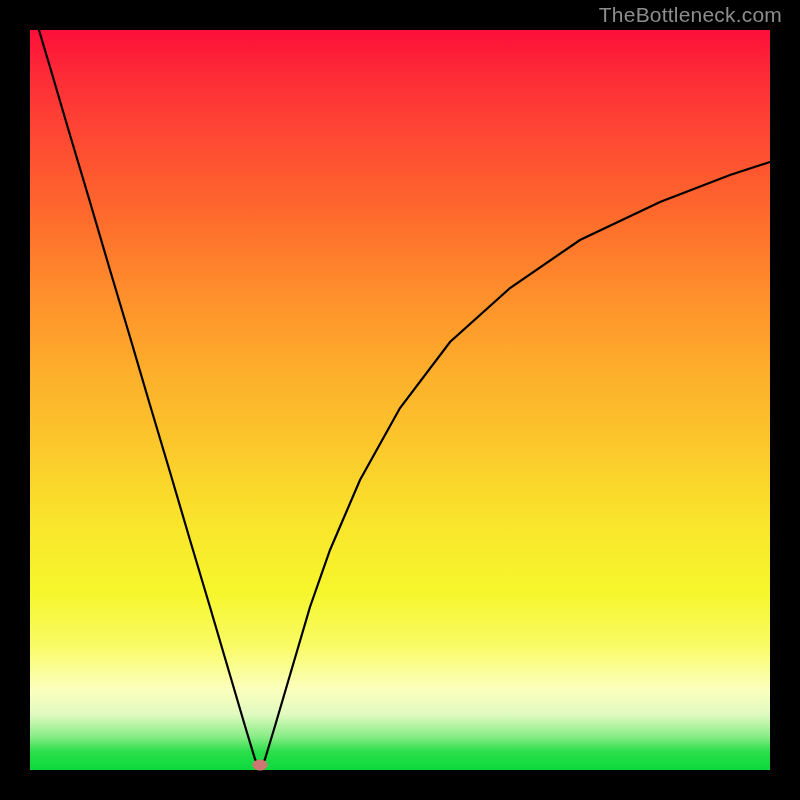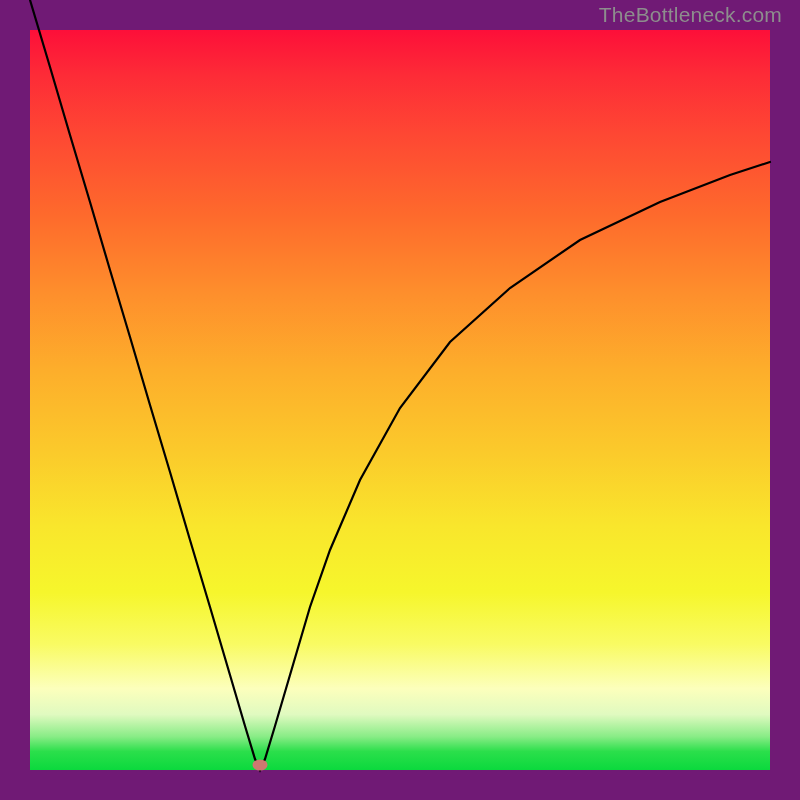--- a/index.html
+++ b/index.html
@@ -7,21 +7,21 @@
     padding: 0;
     width: 800px;
     height: 800px;
     overflow: hidden;
     font-family: Arial, Helvetica, sans-serif;
   }
   .frame {
     position: relative;
     width: 800px;
     height: 800px;
-    background: #701a75;
+    background: #000000;
   }
   .plot-area {
     position: absolute;
     left: 30px;
     top: 30px;
     width: 740px;
     height: 740px;
     background: linear-gradient(
       to bottom,
       #fd0f39 0%,

